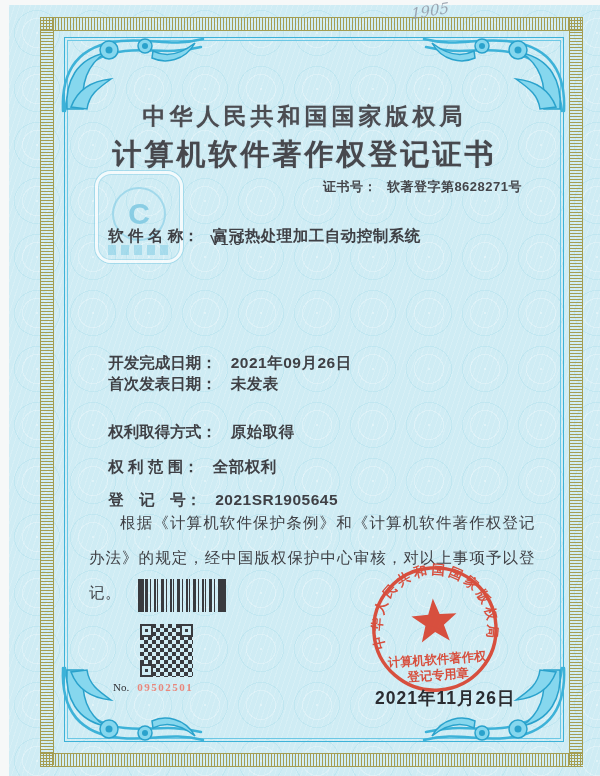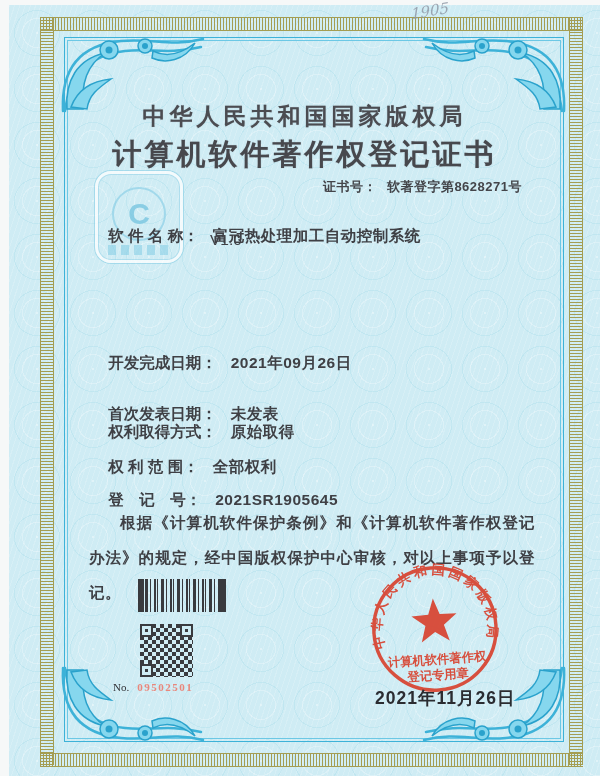--- a/index.html
+++ b/index.html
@@ -70,21 +70,21 @@
   }
   .certno .lbl{margin-right:10px;}
   
   .row{position:absolute;left:82px;font-size:15.5px;color:#3f4045;white-space:pre;}
   .flabel{display:inline-block;font-weight:bold;white-space:pre;}
   .fvalue{font-weight:bold;margin-left:14px;letter-spacing:0.5px;margin-top:26px;}
   .v2{position:absolute;left:201px;font-size:15.5px;font-weight:normal;color:#3f4045;}
   
   .statement{
     position:absolute;left:80px;top:500px;width:446px;
-    font-size:15.5px;font-weight:bold;color:#3f4045;line-height:35px;
+    font-size:15.5px;font-weight:normal;color:#3f4045;line-height:35px;
     text-indent:2em;text-align:justify;letter-spacing:0.5px;
   }
   
   .barcode{
     position:absolute;left:129px;top:574px;width:88px;height:33px;
     background:repeating-linear-gradient(90deg,#393a3e 0 2px, transparent 2px 3px, #393a3e 3px 4px, transparent 4px 7px, #393a3e 7px 10px, transparent 10px 12px, #393a3e 12px 13px, transparent 13px 16px);
   }
   .barcode:before,.barcode:after{content:"";position:absolute;top:0;bottom:0;width:6px;background:#393a3e;}
   .barcode:before{left:0;} .barcode:after{right:0;}
   .qr{
@@ -195,21 +195,21 @@
 
   <div class="row" style="top:203px">
     <span class="flabel">软 件 名 称：</span><span class="fvalue">富冠热处理加工自动控制系统</span>
   </div>
   <div class="v2" style="top:226px">V1.0</div>
 
 
   <div class="row" style="top:330px">
     <span class="flabel">开发完成日期：</span><span class="fvalue">2021年09月26日</span>
   </div>
-  <div class="row" style="top:381px">
+  <div class="row" style="top:351px">
     <span class="flabel">首次发表日期：</span><span class="fvalue">未发表</span>
   </div>
   <div class="row" style="top:434px">
     <span class="flabel">权 利 范 围：</span><span class="fvalue">全部权利</span>
   </div>
   <div class="row" style="top:399px">
     <span class="flabel">权利取得方式：</span><span class="fvalue">原始取得</span>
   </div>
   <div class="row" style="top:467px">
     <span class="flabel">登　记　号：</span><span class="fvalue">2021SR1905645</span>

